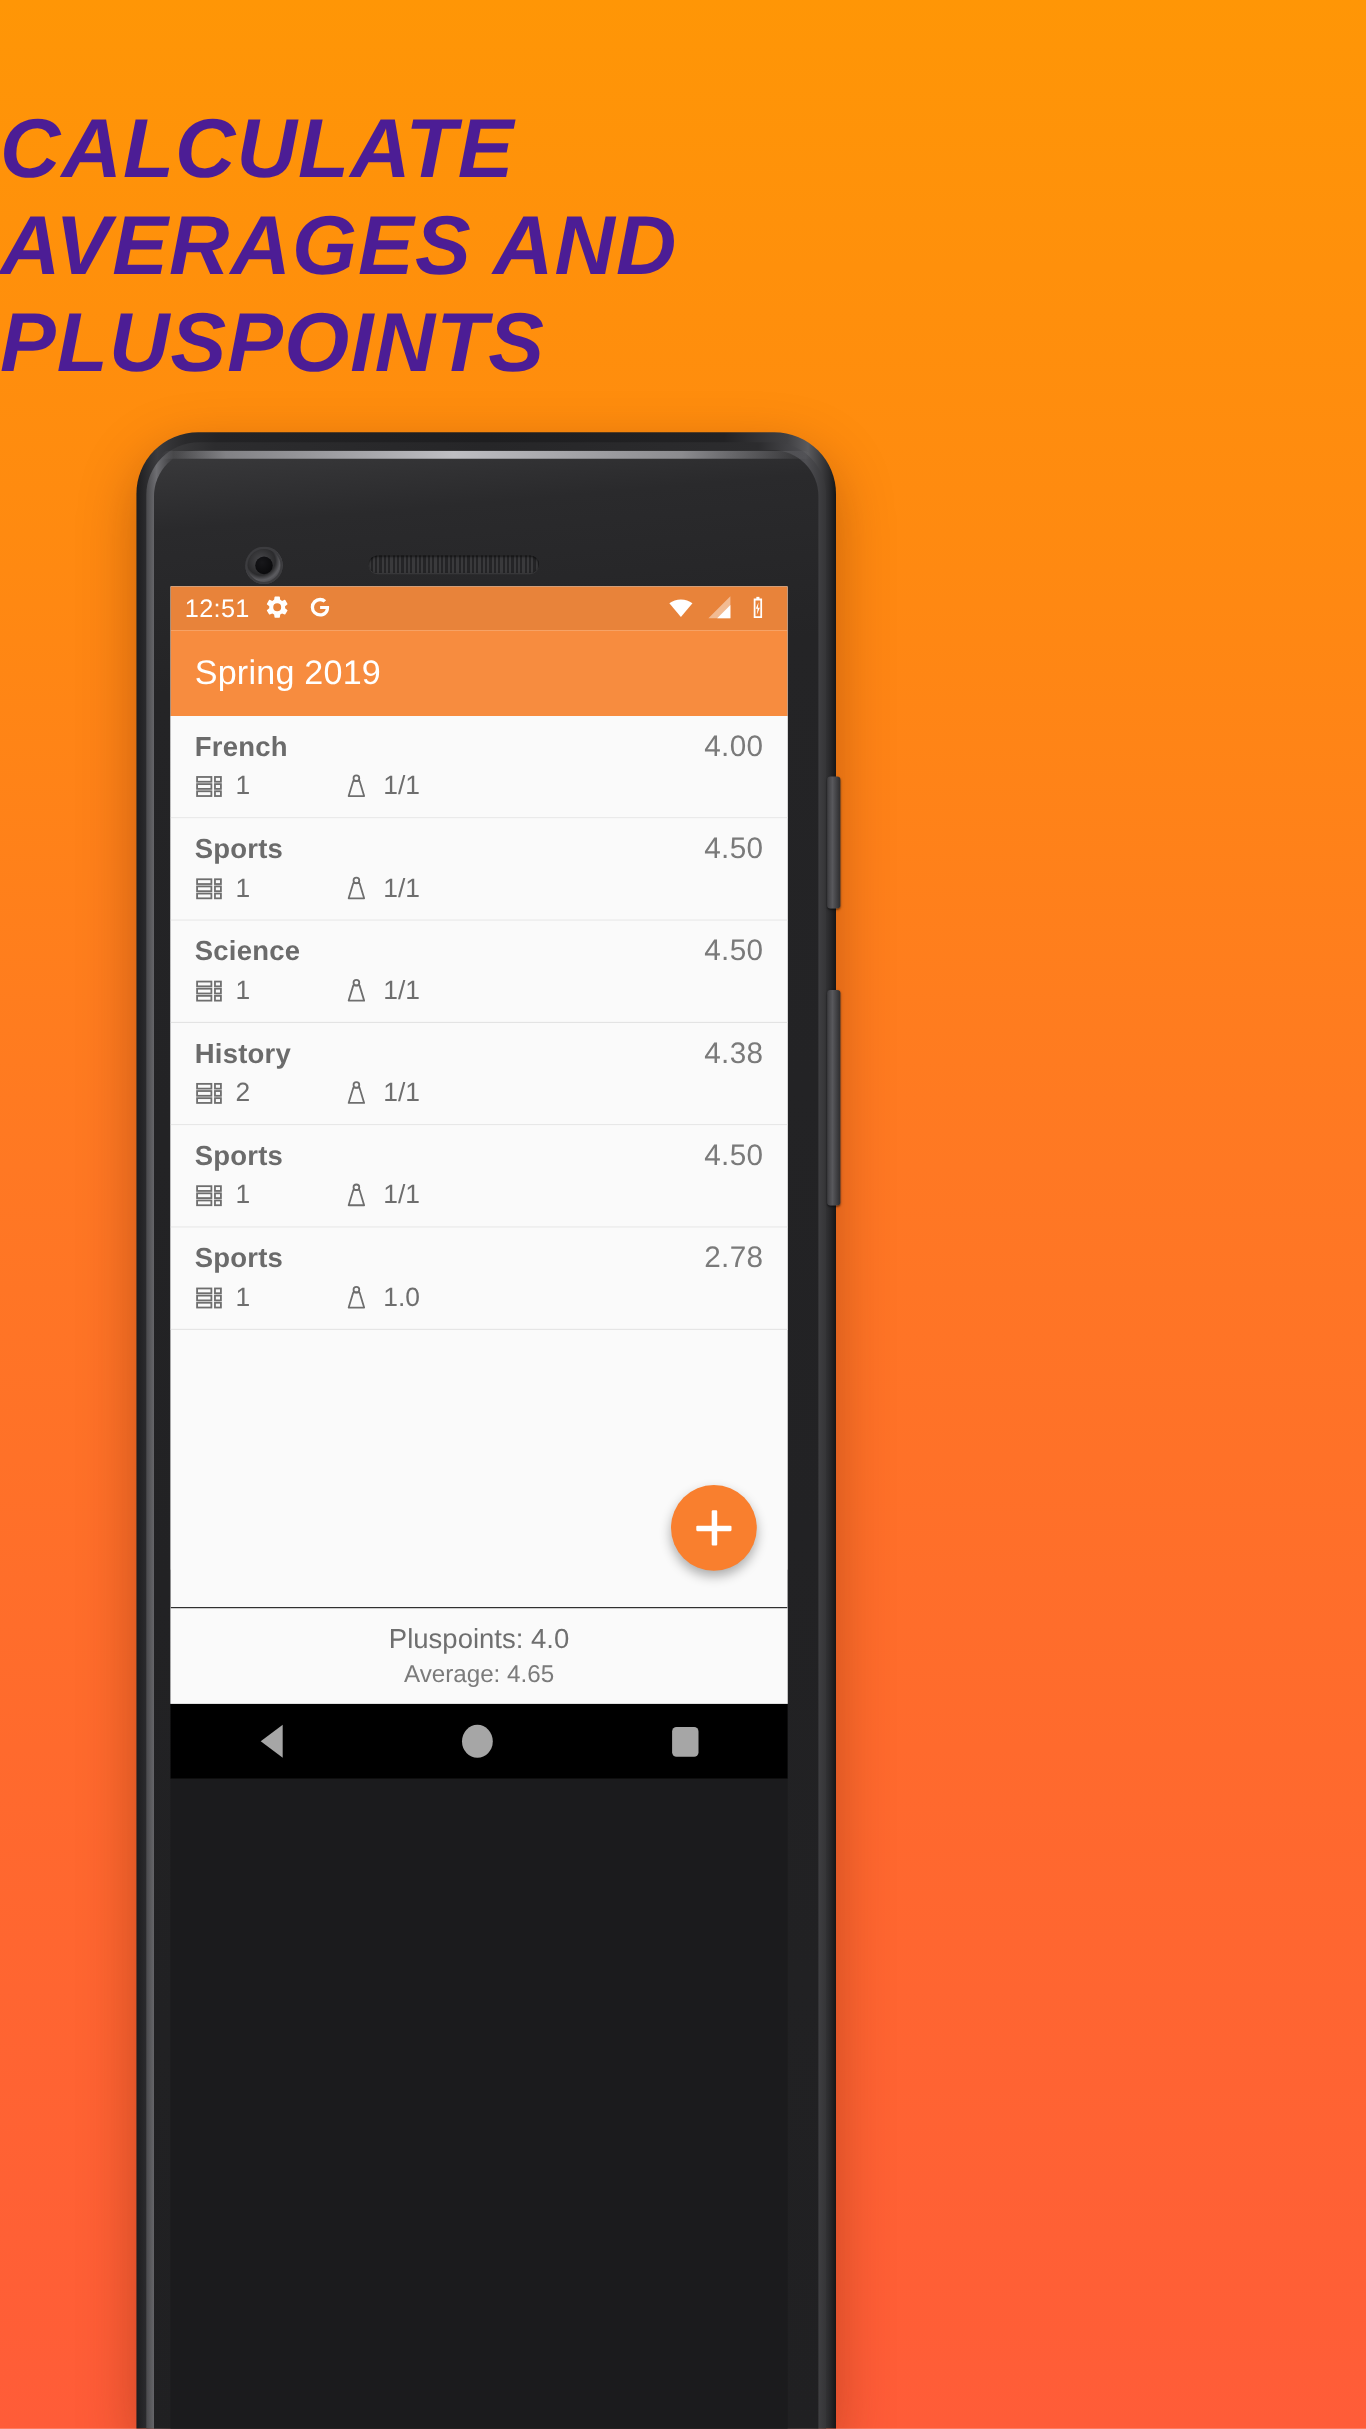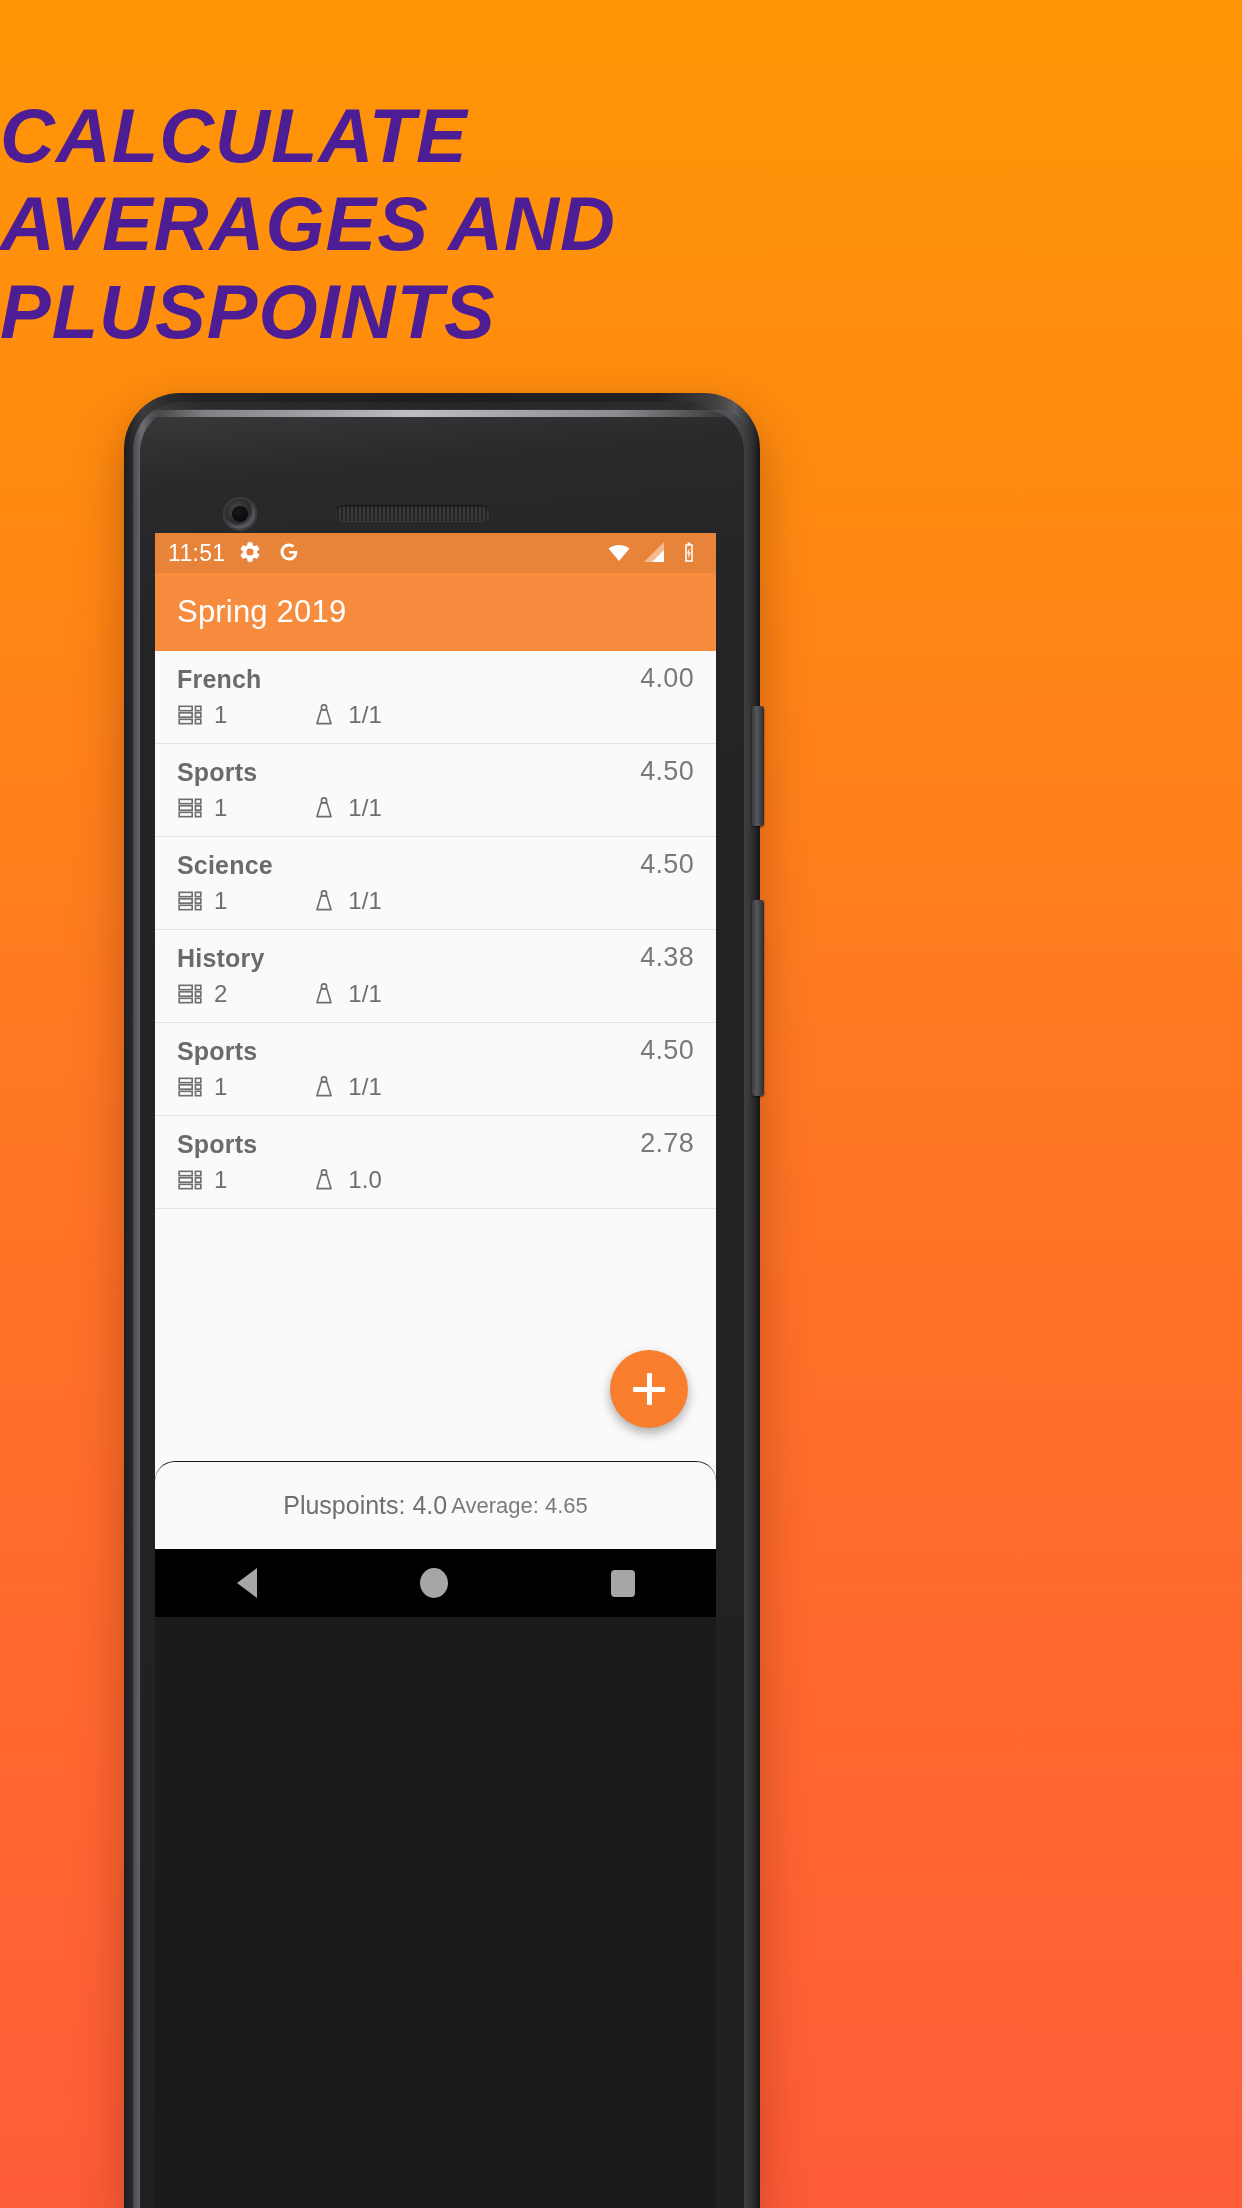--- a/index.html
+++ b/index.html
@@ -122,21 +122,21 @@
     background:#F97F2E;
     box-shadow:0 5px 11px rgba(0,0,0,0.32);
     display:flex; align-items:center; justify-content:center;
   }
   .fab .plus-h { position:absolute; width:32px; height:5px; background:#fff; border-radius:1px; }
   .fab .plus-v { position:absolute; width:5px; height:32px; background:#fff; border-radius:1px; }
 
   .summary {
     position:absolute; left:0; bottom:0; width:561px; height:88px;
     background:#FAFAFA; border-top:1px solid #1a1a1a;
-    display:flex; flex-direction:row; align-items:center; justify-content:center; gap:4px;border-radius:20px;
+    display:flex; flex-direction:column; align-items:center; justify-content:center; gap:4px;
   }
   .sum-main { font-size:25px; color:#6f6f6f; }
   .sum-sub  { font-size:22px; color:#7b7b7b; }
 
   #navbar {
     position:absolute; left:31px; top:1156px;
     width:561px; height:68px; background:#000;
     display:flex; align-items:center; justify-content:space-around;
   }
   .nav-back {
@@ -166,21 +166,21 @@
   <div class="front-camera"></div>
   <div class="earpiece"></div>
   <div class="sensor-slot"></div>
   <div class="side-btn" id="btn-power"></div>
   <div class="side-btn" id="btn-volume"></div>
 
   <div id="screen">
 
     <div class="statusbar">
       <div class="sb-left">
-        <span class="sb-clock">11:51</span>
+        <span class="sb-clock">12:51</span>
         <span class="ico">
           <svg viewBox="0 0 24 24" width="24" height="24" fill="#ffffff">
             <path d="M19.14 12.94a7.07 7.07 0 0 0 0-1.88l2.03-1.58a.5.5 0 0 0 .12-.64l-1.92-3.32a.5.5 0 0 0-.6-.22l-2.39.96a7.3 7.3 0 0 0-1.62-.94l-.36-2.54a.5.5 0 0 0-.5-.42h-3.84a.5.5 0 0 0-.5.42l-.36 2.54c-.58.24-1.12.56-1.62.94l-2.39-.96a.5.5 0 0 0-.6.22L2.67 8.84a.5.5 0 0 0 .12.64l2.03 1.58a7.07 7.07 0 0 0 0 1.88l-2.03 1.58a.5.5 0 0 0-.12.64l1.92 3.32c.13.22.39.31.6.22l2.39-.96c.5.38 1.04.7 1.62.94l.36 2.54c.04.24.25.42.5.42h3.84c.25 0 .46-.18.5-.42l.36-2.54c.58-.24 1.12-.56 1.62-.94l2.39.96c.22.09.47 0 .6-.22l1.92-3.32a.5.5 0 0 0-.12-.64l-2.03-1.58zM12 15.6A3.6 3.6 0 1 1 12 8.4a3.6 3.6 0 0 1 0 7.2z"></path>
           </svg>
         </span>
         <span class="ico">
           <svg viewBox="0 0 24 24" width="24" height="24">
             <path fill="#ffffff" d="M12 11v2.6h5.1c-.2 1.3-1.6 3.9-5.1 3.9A5.5 5.5 0 0 1 12 6.5c1.6 0 2.7.7 3.3 1.3l2.2-2.1A8 8 0 0 0 12 3.5 8.5 8.5 0 1 0 12 20.5c4.9 0 8.2-3.4 8.2-8.3 0-.6-.1-1-.1-1.2H12z"></path>
           </svg>
         </span>

